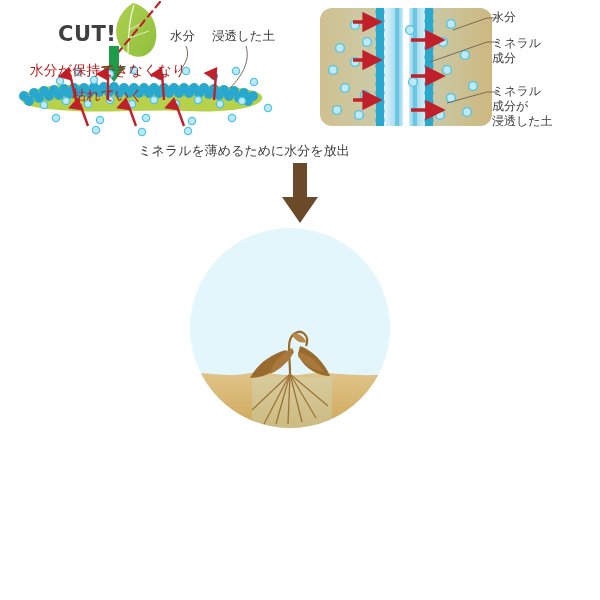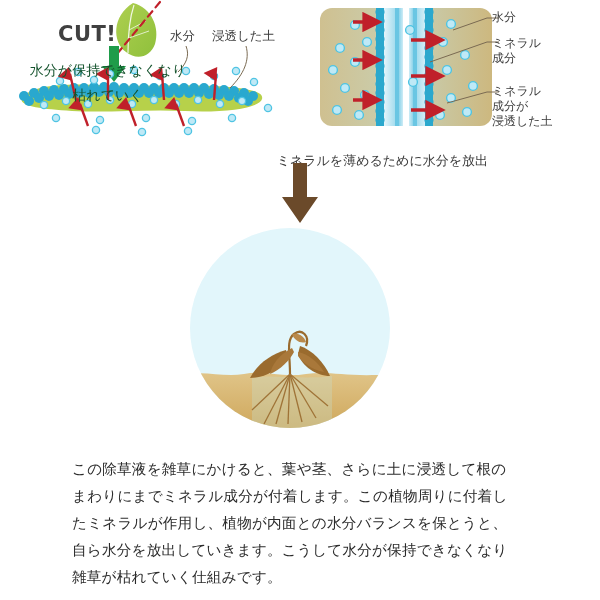--- a/index.html
+++ b/index.html
@@ -56,39 +56,39 @@
     line-height: 15px;
     font-family: "DejaVu Sans", sans-serif;
     white-space: pre-line;
   }
   #tr-label-1 { left: 492px; top: 10px; }
   #tr-label-2 { left: 492px; top: 36px; }
   #tr-label-3 { left: 492px; top: 84px; }
 
   
   #mid-caption {
-    left: 0px; top: 152px; width: 488px;
-    text-align: right;
+    left: 0px; top: 142px; width: 488px;
+    text-align: center;
     font-size: 13px;
     color: #3b3b3b;
     font-family: "DejaVu Sans", sans-serif;
   }
   #mid-arrow { left: 270px; top: 163px; width: 60px; height: 62px; }
 
   
   #circle-scene {
     left: 182px; top: 228px; width: 216px; height: 200px;
   }
   #circle-text {
     position: absolute;
     left: 0px; top: 58px; width: 216px;
     text-align: center;
     font-size: 14px;
     line-height: 25px;
-    color: #14532d;
+    color: #b91c1c;
     font-family: "DejaVu Sans", sans-serif;
     white-space: pre-line;
     z-index: 3;
   }
 
   
   #body-paragraph {
     left: 72px; top: 455px; width: 460px;
     font-size: 14.6px;
     line-height: 27px;
@@ -396,19 +396,14 @@
         <path d="M118,118 C130,122 142,134 148,148 C134,148 120,138 116,126 Z"></path>
         <path d="M116,124 C126,126 136,134 142,144 C130,142 120,134 116,128 Z" fill="#a9783a"></path>
         <path d="M110,106 C116,104 122,108 124,114 C118,116 112,112 110,106 Z" fill="#b9894b"></path>
       </g>
     </g>
   </svg>
 
   <div id="circle-text">水分が保持できなくなり
 枯れていく</div>
 
-  <div class="abs" id="body-paragraph">この除草液を雑草にかけると、葉や茎、さらに土に浸透して根の
-まわりにまでミネラル成分が付着します。この植物周りに付着し
-たミネラルが作用し、植物が内面との水分バランスを保とうと、
-自ら水分を放出していきます。こうして水分が保持できなくなり
-雑草が枯れていく仕組みです。</div>
 
 </div>
 
 </body></html>

